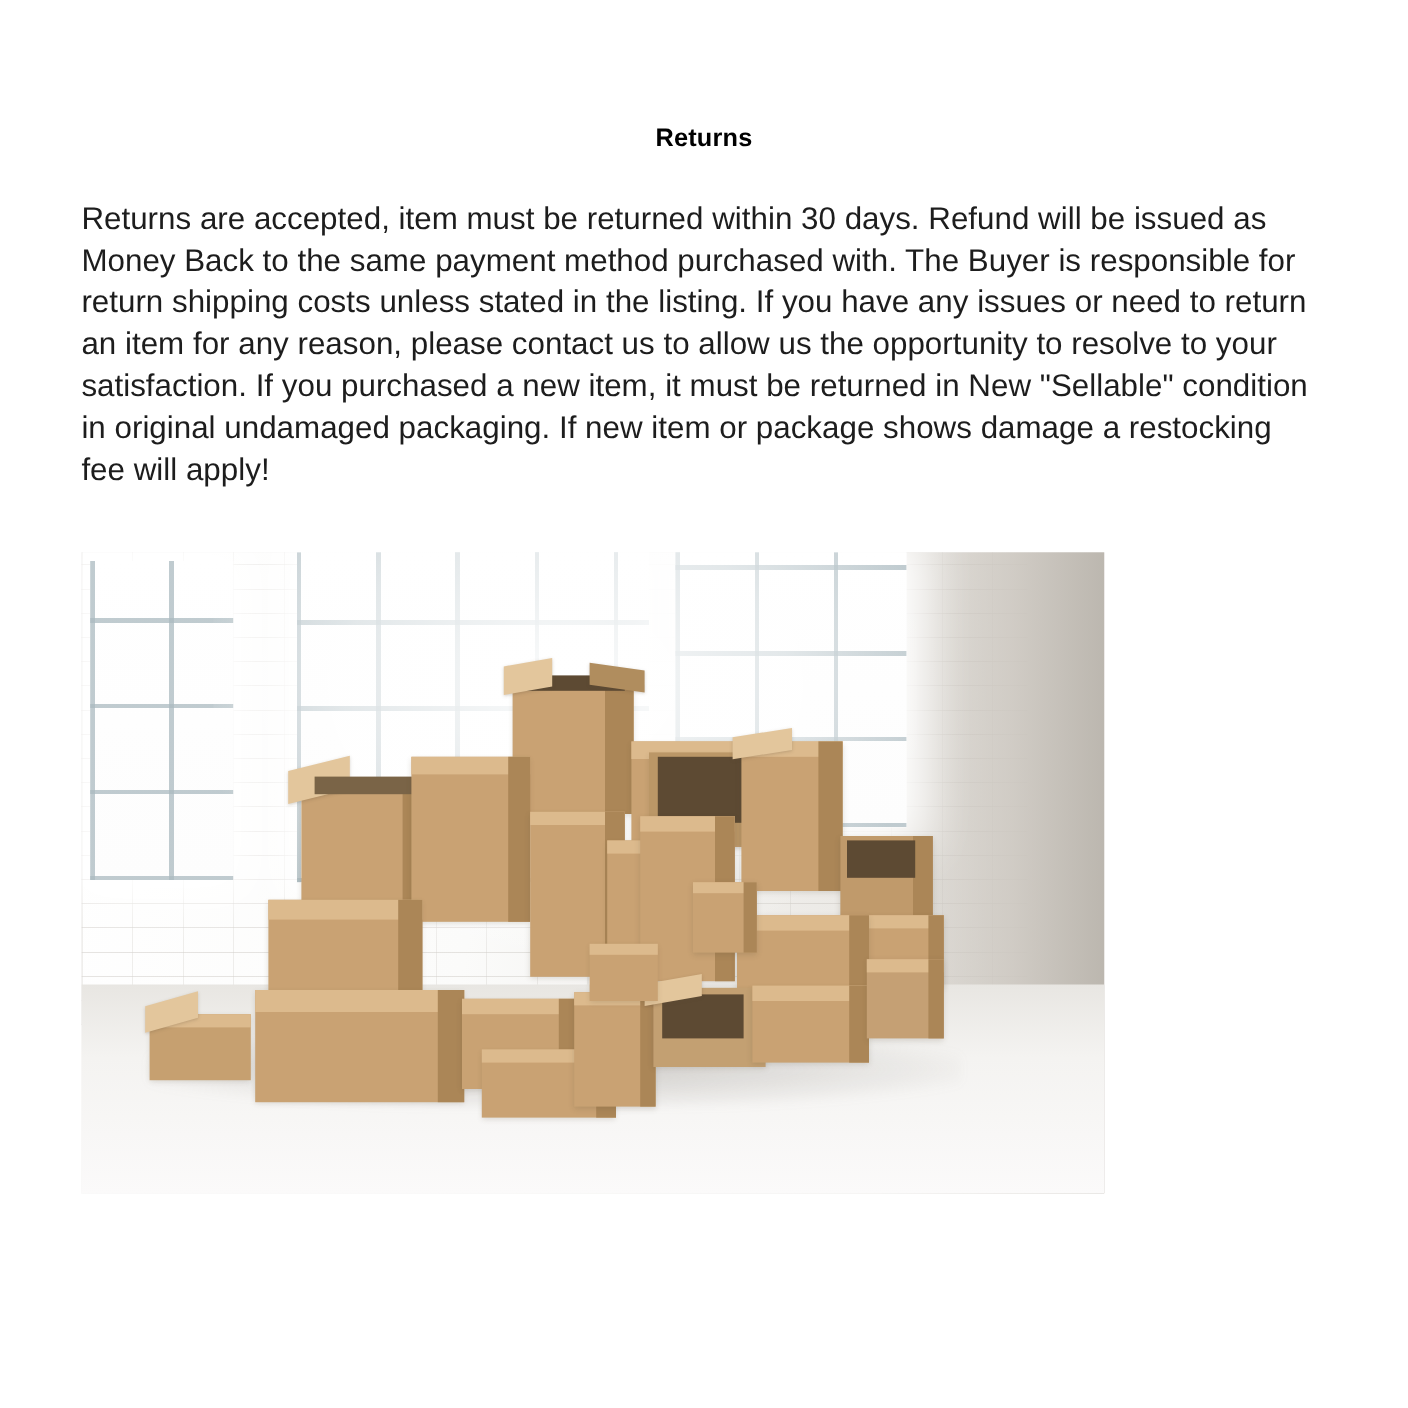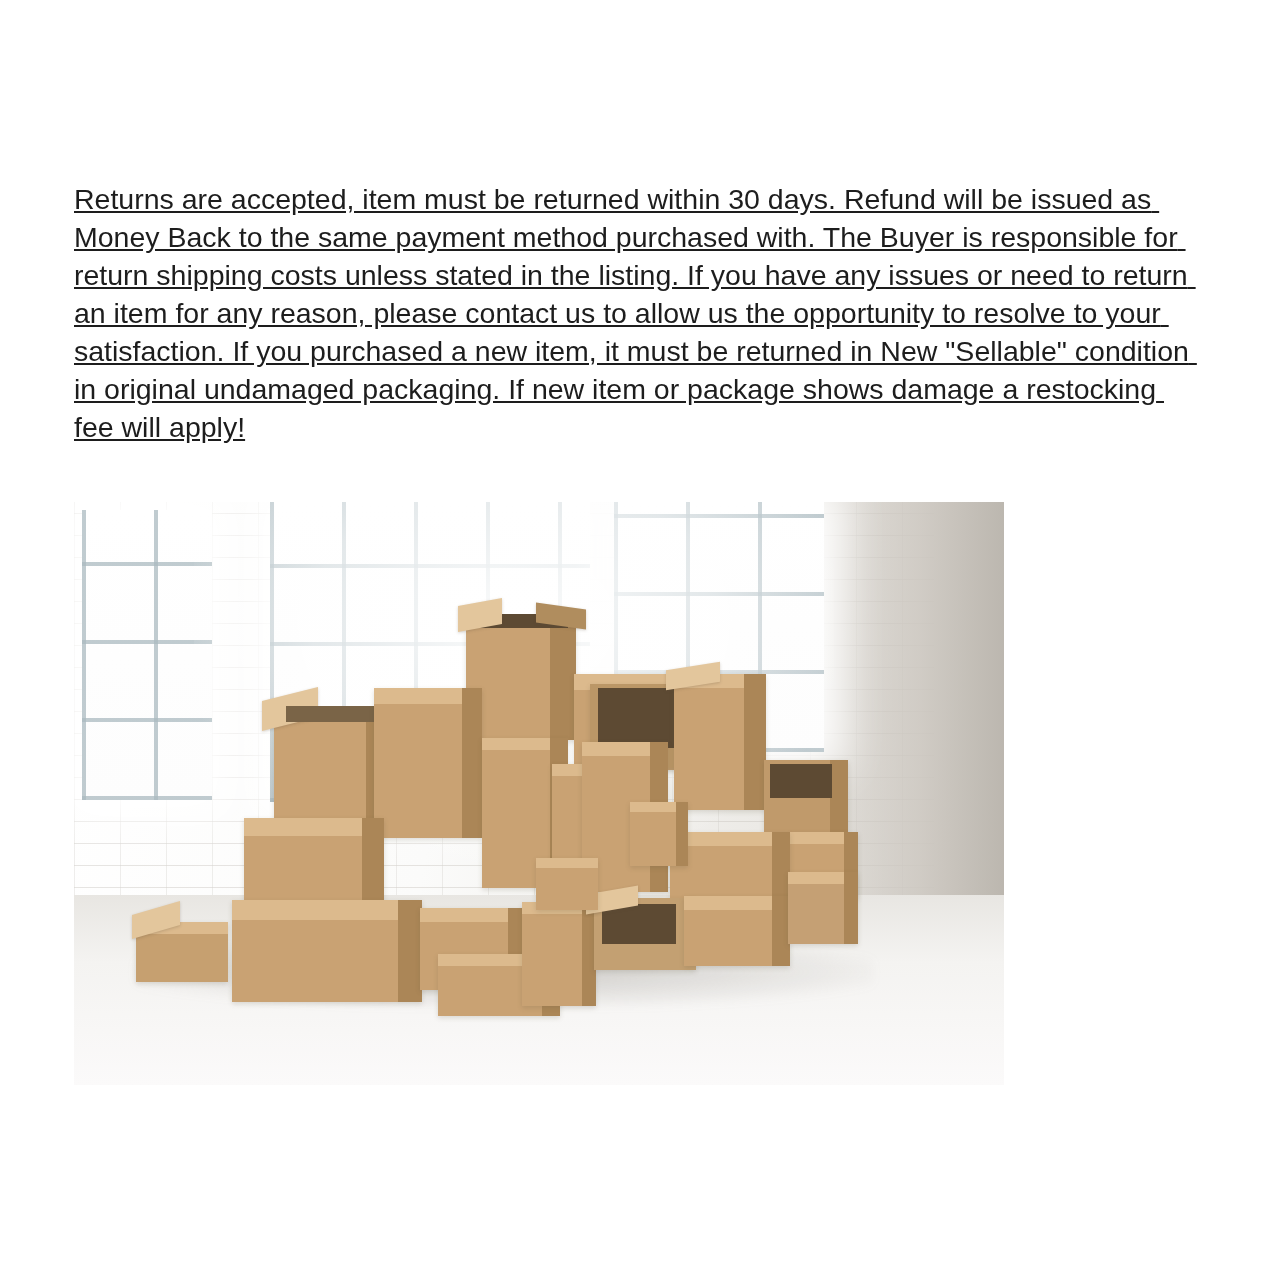--- a/index.html
+++ b/index.html
@@ -34,21 +34,20 @@
   .policy-body {
     position: absolute;
     top: 180px;
     left: 74px;
     width: 1120px;
     font-size: 28.5px;
     line-height: 38px;
     color: #1d1d1d;
     text-align: left;
     white-space: pre-wrap;
-    text-decoration: underline;
   }
   .photo-frame {
     position: absolute;
     left: 74px;
     top: 502px;
     width: 930px;
     height: 583px;
     overflow: hidden;
     background: #f2f1ef;
   }
@@ -142,20 +141,21 @@
     position: absolute;
     background: #5d4a33;
   }
   .cavity.soft { background: #7a6447; }
 </style>
 </head>
 <body>
 
 <div class="page">
 
+  <div class="doc-title">Returns</div>
 
   <div class="policy-body">Returns are accepted, item must be returned within 30 days. Refund will be issued as Money Back to the same payment method purchased with. The Buyer is responsible for return shipping costs unless stated in the listing. If you have any issues or need to return an item for any reason, please contact us to allow us the opportunity to resolve to your satisfaction. If you purchased a new item, it must be returned in New "Sellable" condition in original undamaged packaging. If new item or package shows damage a restocking fee will apply!</div>
 
   <div class="photo-frame">
     <div class="scene">
 
       <div class="brick"></div>
       <div class="wall-right"></div>
 
       <div class="window win-a">

